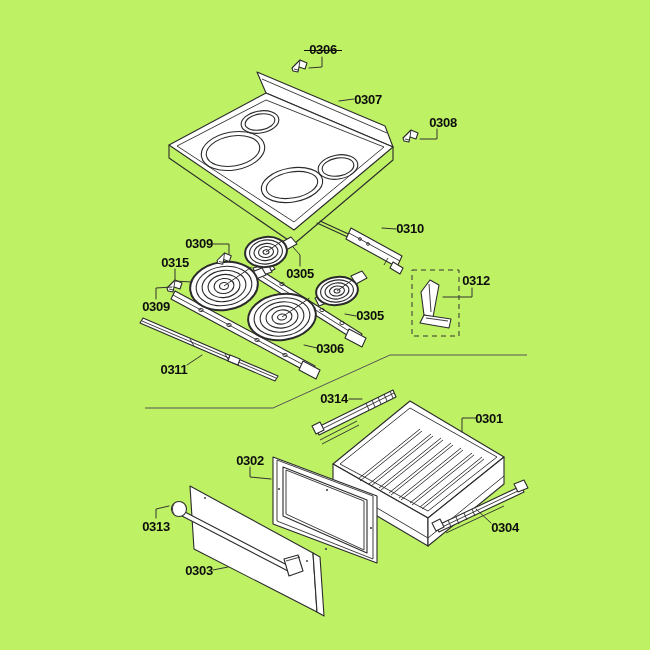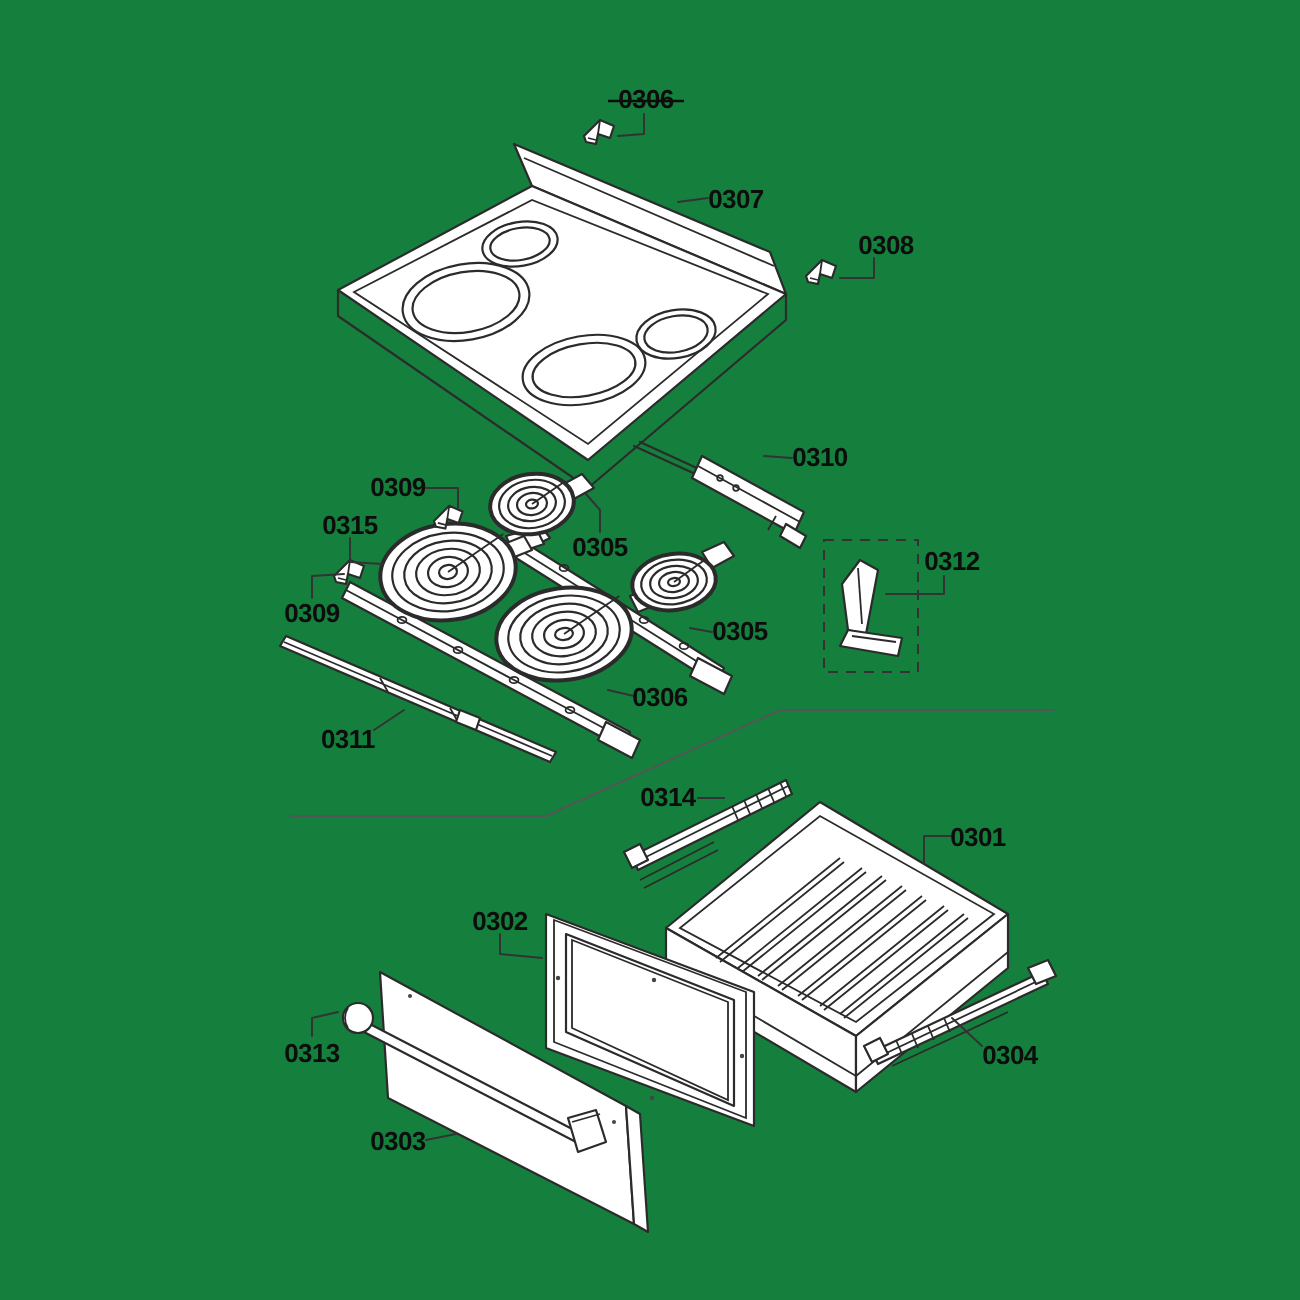--- a/index.html
+++ b/index.html
@@ -1,16 +1,16 @@
 <!DOCTYPE html>
 <html><head>
 <meta charset="utf-8">
 <style>
   html,body{margin:0;padding:0;background:#ffffff;}
-  .stage{position:relative;width:650px;height:650px;background:#15803d;overflow:hidden;}
+  .stage{position:relative;width:650px;height:650px;background:#bef264;overflow:hidden;}
   svg{position:absolute;left:0;top:0;}
   .part{fill:#ffffff;stroke:#2b2b2b;stroke-width:1.1;stroke-linejoin:round;}
   .part-open{fill:none;stroke:#2b2b2b;stroke-width:1.1;stroke-linejoin:round;stroke-linecap:round;}
   .thin{fill:none;stroke:#2b2b2b;stroke-width:0.9;}
   .leader{fill:none;stroke:#333333;stroke-width:1;stroke-linecap:round;stroke-linejoin:round;}
   .lbl{font-family:"Liberation Sans",sans-serif;font-size:13px;font-weight:700;fill:#0d0d0d;letter-spacing:-0.3px;}
 </style>
 </head>
 <body>
 

